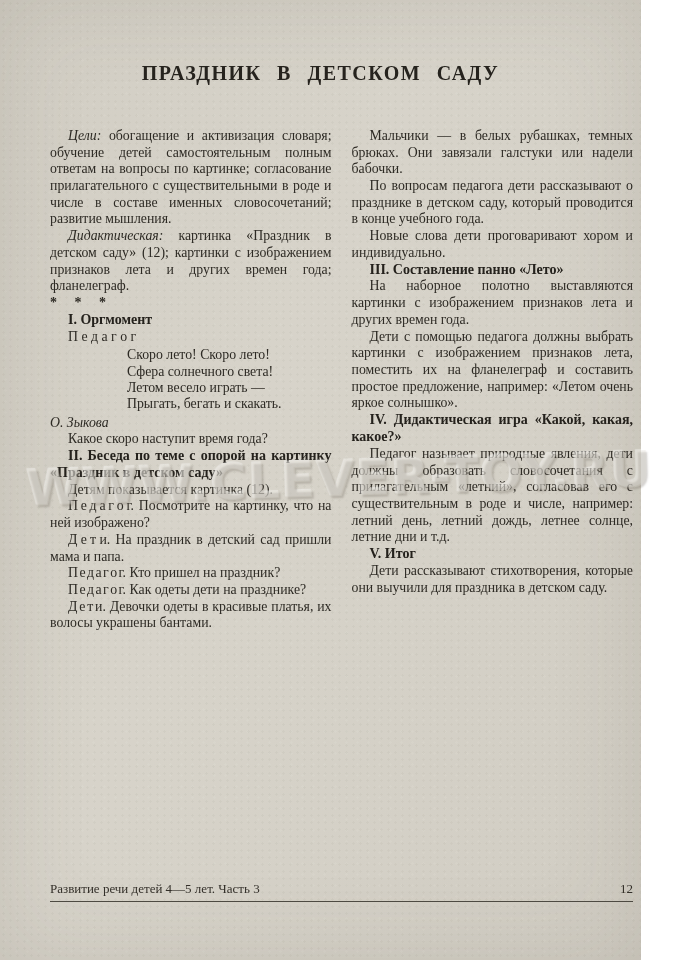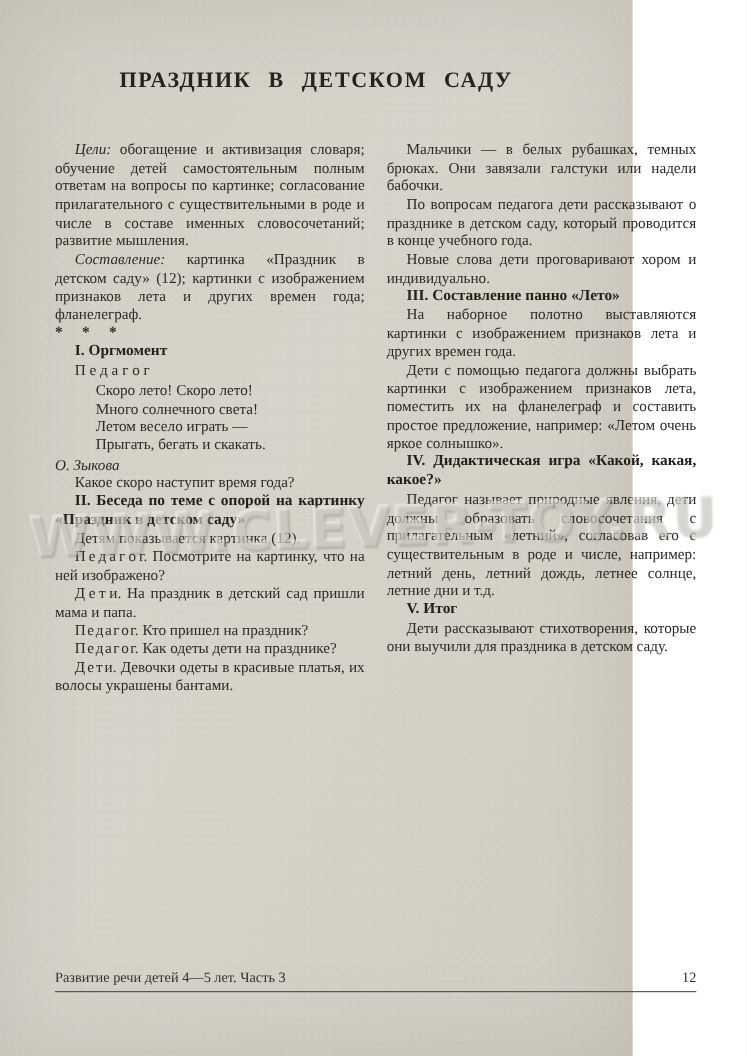--- a/index.html
+++ b/index.html
@@ -4,21 +4,21 @@
 <style>
   html,body{margin:0;padding:0;}
   body{
     width:679px;height:960px;
     font-family:"Liberation Serif","DejaVu Serif",serif;
     color:#2d2a24;
     overflow:hidden;
   }
   .page{
     position:relative;
-    width:575px;height:960px;
+    width:641px;height:960px;
     background-color:#d6d2c8;
     background-image:
       radial-gradient(rgba(118,112,98,0.06) 1px, transparent 1.3px),
       radial-gradient(rgba(255,255,255,0.06) 1px, transparent 1.3px),
       linear-gradient(115deg, rgba(0,0,0,0.02), rgba(255,255,255,0.03) 42%, rgba(0,0,0,0.025));
     background-size:7px 7px, 11px 11px, 100% 100%;
     box-shadow:inset 0 0 90px rgba(92,86,70,0.14);
   }
   .page-title{
     position:absolute;top:62px;left:0;width:100%;
@@ -37,21 +37,21 @@
   .separator{
     text-align:center;font-weight:bold;letter-spacing:7px;
     margin:13px 0 9px;text-indent:0 !important;font-size:14px;
   }
   .heading{
     font-weight:bold;font-size:14px;color:#24211c;
     margin:12px 0 7px;text-indent:18px;text-align:justify;
   }
   .teacher-line{margin:2px 0 8px;text-indent:18px;}
   .poem{margin:2px 0 2px 37px;}
-  .poem div{line-height:1.18;}
+  .poem div{line-height:1.18;margin-left:40px;}
   .poem-author{font-style:italic;margin:3px 0 10px 135px;text-indent:0 !important;}
   .question{margin:10px 0 0;}
   .note{margin:9px 0 9px;}
   .dialogue p{margin:0;}
   .spk{word-spacing:-2px;}
   .footer{
     position:absolute;left:50px;top:881px;width:583px;
     font-size:13px;color:#332f29;
   }
   .footer-row{
@@ -75,30 +75,30 @@
 <div class="page">
 
   <div class="page-title">ПРАЗДНИК В ДЕТСКОМ САДУ</div>
 
   <div class="watermark">WWW.CLEVER-TOY.RU</div>
 
   <div class="content">
 
     <div class="col">
       <p><span class="lead-label">Цели:</span> <span>обогащение и активизация словаря; обучение детей самостоятельным полным ответам на вопросы по картинке; согласование прилагательного с существительными в роде и числе в составе именных словосочетаний; развитие мышления.</span></p>
-      <p><span class="lead-label">Составление:</span> <span>картинка «Праздник в детском саду» (12); картинки с изображением признаков лета и других времен года; фланелеграф.</span></p>
+      <p><span class="lead-label">Дидактическая:</span> <span>картинка «Праздник в детском саду» (12); картинки с изображением признаков лета и других времен года; фланелеграф.</span></p>
 
       <p class="separator">* * *</p>
 
       <p class="heading">I. Оргмомент</p>
       <p class="teacher-line">П е д а г о г</p>
 
       <div class="poem">
         <div>Скоро лето! Скоро лето!</div>
-        <div>Много солнечного света!</div>
+        <div>Сфера солнечного света!</div>
         <div>Летом весело играть —</div>
         <div>Прыгать, бегать и скакать.</div>
       </div>
       <p class="poem-author">О. Зыкова</p>
 
       <p class="question">Какое скоро наступит время года?</p>
 
       <p class="heading">II. Беседа по теме с опорой на картинку «Праздник в детском саду»</p>
       <p class="note">Детям показывается картинка (12).</p>
 

